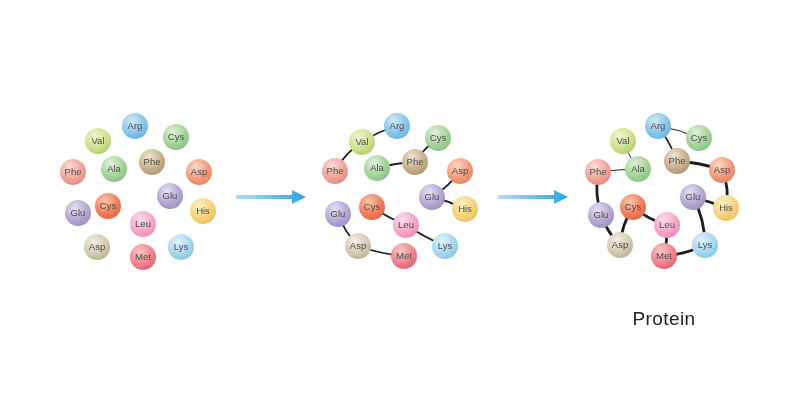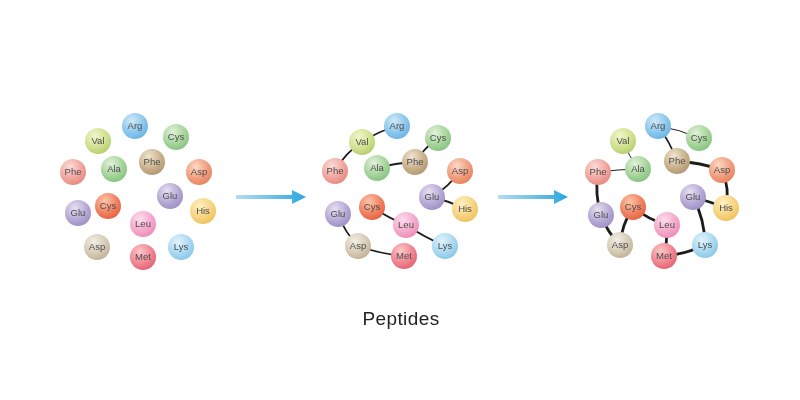--- a/index.html
+++ b/index.html
@@ -217,14 +217,14 @@
         <circle cx="620" cy="245" r="13" fill="url(#grad-beige)"></circle>
         <text x="620" y="248.23" text-anchor="middle" font-size="9.5" font-family="&quot;Liberation Sans&quot;, sans-serif" fill="#4d4d4d">Asp</text>
         <circle cx="705" cy="245" r="13" fill="url(#grad-lightblue)"></circle>
         <text x="705" y="248.23" text-anchor="middle" font-size="9.5" font-family="&quot;Liberation Sans&quot;, sans-serif" fill="#4d4d4d">Lys</text>
         <circle cx="664" cy="256" r="13" fill="url(#grad-redpink)"></circle>
         <text x="664" y="259.23" text-anchor="middle" font-size="9.5" font-family="&quot;Liberation Sans&quot;, sans-serif" fill="#4d4d4d">Met</text>
       </g>
       <polygon points="236,195.1 292,195.1 292,190 306,197 292,204 292,198.9 236,198.9" fill="url(#arrow-grad-0)"></polygon>
       <polygon points="498,195.1 554,195.1 554,190 568,197 554,204 554,198.9 498,198.9" fill="url(#arrow-grad-1)"></polygon>
     </svg>
-  <div class="caption" id="caption-1" style="left: 401px; top: 319px; color: rgb(35, 35, 35);">Peptides</div>
+  <div class="caption" id="caption-2" style="left: 664px; top: 319px; color: rgb(35, 35, 35);">Protein</div>
 </div>
 
 </body></html>

